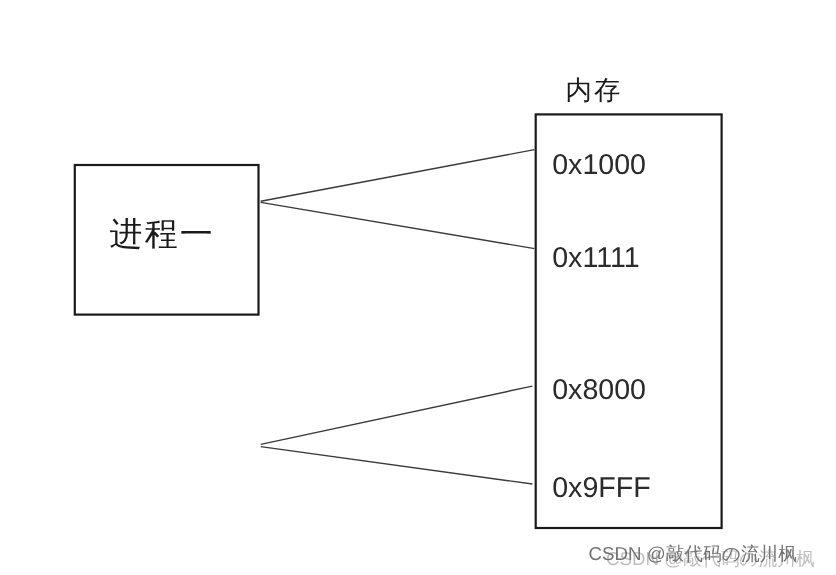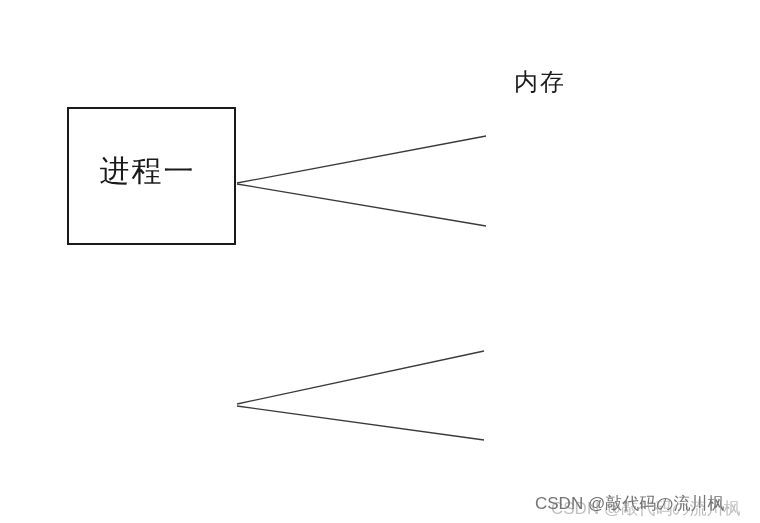--- a/index.html
+++ b/index.html
@@ -31,20 +31,21 @@
   .proc-box {
     position: absolute;
     width: 169px;
     height: 138px;
     border: 2px solid #1a1a1a;
     background: #ffffff;
     box-sizing: border-box;
     display: flex;
     align-items: center;
     justify-content: center;
+    margin-top: 42px;
   }
   .proc-box .proc-label {
     font-size: 30px;
     letter-spacing: 2px;
     transform: translate(-4px, -5px);
     white-space: nowrap;
   }
   #process-1 { left: 67px; top: 107px; }
   #process-2 { left: 67px; top: 349px; }
   .mem-title {
@@ -110,19 +111,25 @@
     <line x1="237" y1="406" x2="484" y2="440"></line>
   </svg>
 
   <div class="proc-box" id="process-1">
     <span class="proc-label">进程一</span>
   </div>
 
 
   <div class="mem-title">内存</div>
 
+  <div class="mem-box">
+    <div class="addr addr-0">0x1000</div>
+    <div class="addr addr-1">0x1111</div>
+    <div class="addr addr-2">0x8000</div>
+    <div class="addr addr-3">0x9FFF</div>
+  </div>
 
   <div class="watermark">
     <span class="wm-layer wm-ghost">CSDN @敲代码の流川枫</span>
     <span class="wm-layer wm-main">CSDN @敲代码の流川枫</span>
   </div>
 
 </div>
 
 </body></html>

